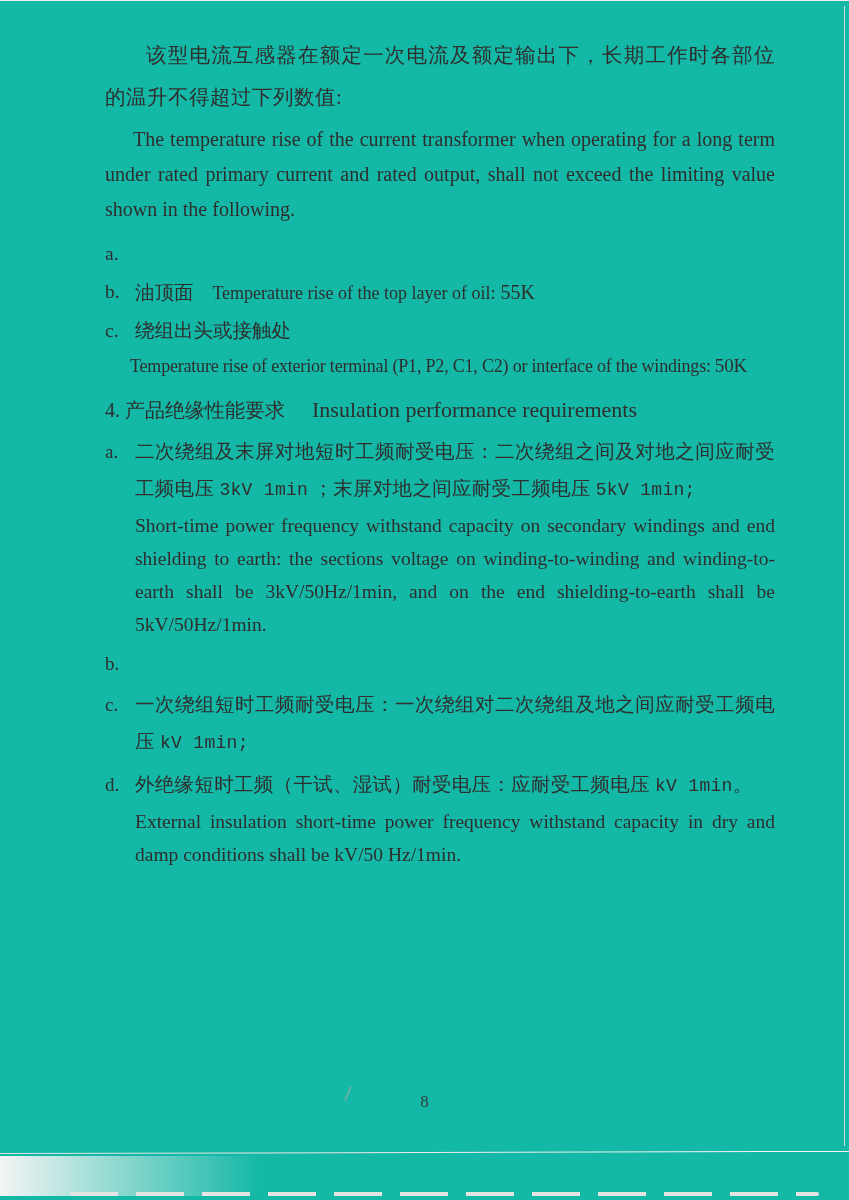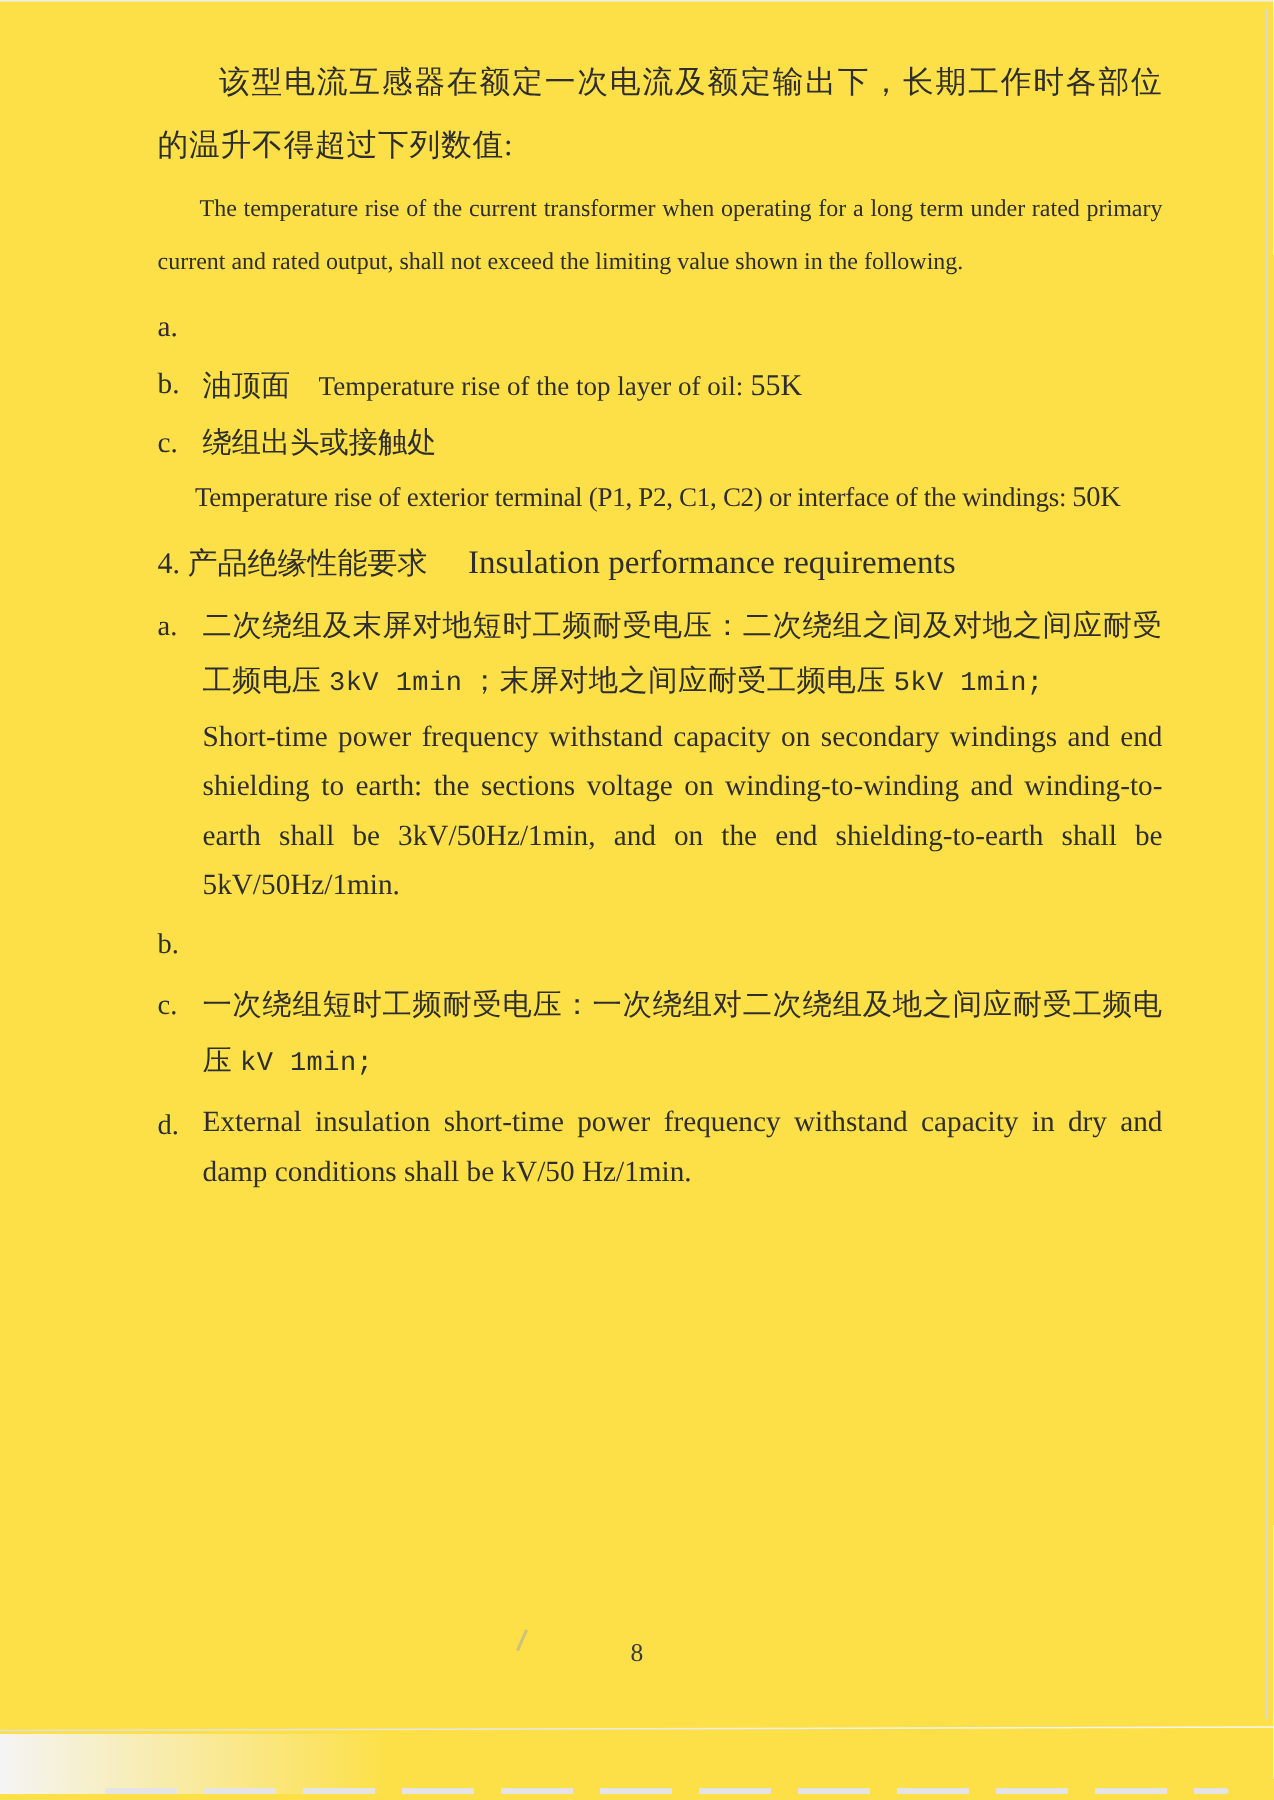--- a/index.html
+++ b/index.html
@@ -3,21 +3,21 @@
 <meta charset="utf-8">
 <style>
   html, body { margin: 0; padding: 0; background: #ffffff; }
   * { box-sizing: border-box; }
 
   .page {
     position: relative;
     width: 849px;
     height: 1200px;
     margin: 0 auto;
-    background: #fde047;
+    background: #14b8a6;
     color: #2e2e2e;
     font-family: "Liberation Serif", "DejaVu Serif", serif;
     overflow: hidden;
     padding: 34px 74px 0 105px;
   }
 
   
   .edge-top    { position: absolute; top: 0; left: 0; right: 0; height: 1px; background: #f0f0f0; }
   .edge-right  { position: absolute; top: 6px; right: 4px; width: 1px; height: 1140px; background: #dcdcdc; }
   .edge-bottom { position: absolute; top: 1152px; left: 0; right: 0; height: 1px;
@@ -33,21 +33,21 @@
 
   
   .zh { font-family: "Liberation Serif", "DejaVu Serif", serif; }
   .mono { font-family: "Liberation Mono", "DejaVu Sans Mono", monospace; font-size: 18px; }
 
   .intro-zh {
     margin: 0; font-size: 20.5px; line-height: 42px;
     text-indent: 2em; text-align: justify; letter-spacing: .5px;
   }
   .intro-en {
-    margin: 4px 0 0 0; font-size: 16px; line-height: 35px;
+    margin: 4px 0 0 0; font-size: 20px; line-height: 35px;
     text-indent: 28px; text-align: justify;
   }
 
   .temp-list { margin-top: 8px; }
   .temp-item { display: flex; font-size: 19.5px; line-height: 38px; }
   .item-label { width: 30px; flex: 0 0 30px; }
   .temp-en { font-size: 18px; }
   .temp-value { font-size: 20px; }
   .temp-zh-gap { margin-right: 14px; }
   .temp-sub { margin-left: 25px; font-size: 17px; line-height: 32px; letter-spacing: -0.2px; }
@@ -135,19 +135,20 @@
   <div class="wv-item">
     <div class="wv-label">c.</div>
     <div class="wv-content">
       <p class="wv-zh zh"><span>一次绕组短时工频耐受电压：一次绕组对二次绕组及地之间应耐受工频电压 </span><span class="mono">kV 1min;</span></p>
     </div>
   </div>
 
   <div class="wv-item">
     <div class="wv-label">d.</div>
     <div class="wv-content">
+      <p class="wv-zh zh"><span>外绝缘短时工频（干试、湿试）耐受电压：应耐受工频电压 </span><span class="mono">kV 1min</span><span>。</span></p>
       <p class="wv-en">External insulation short-time power frequency withstand capacity in dry and damp conditions shall be kV/50 Hz/1min.</p>
     </div>
   </div>
 
   <div class="page-number">8</div>
 
 </div>
 
 </body></html>

